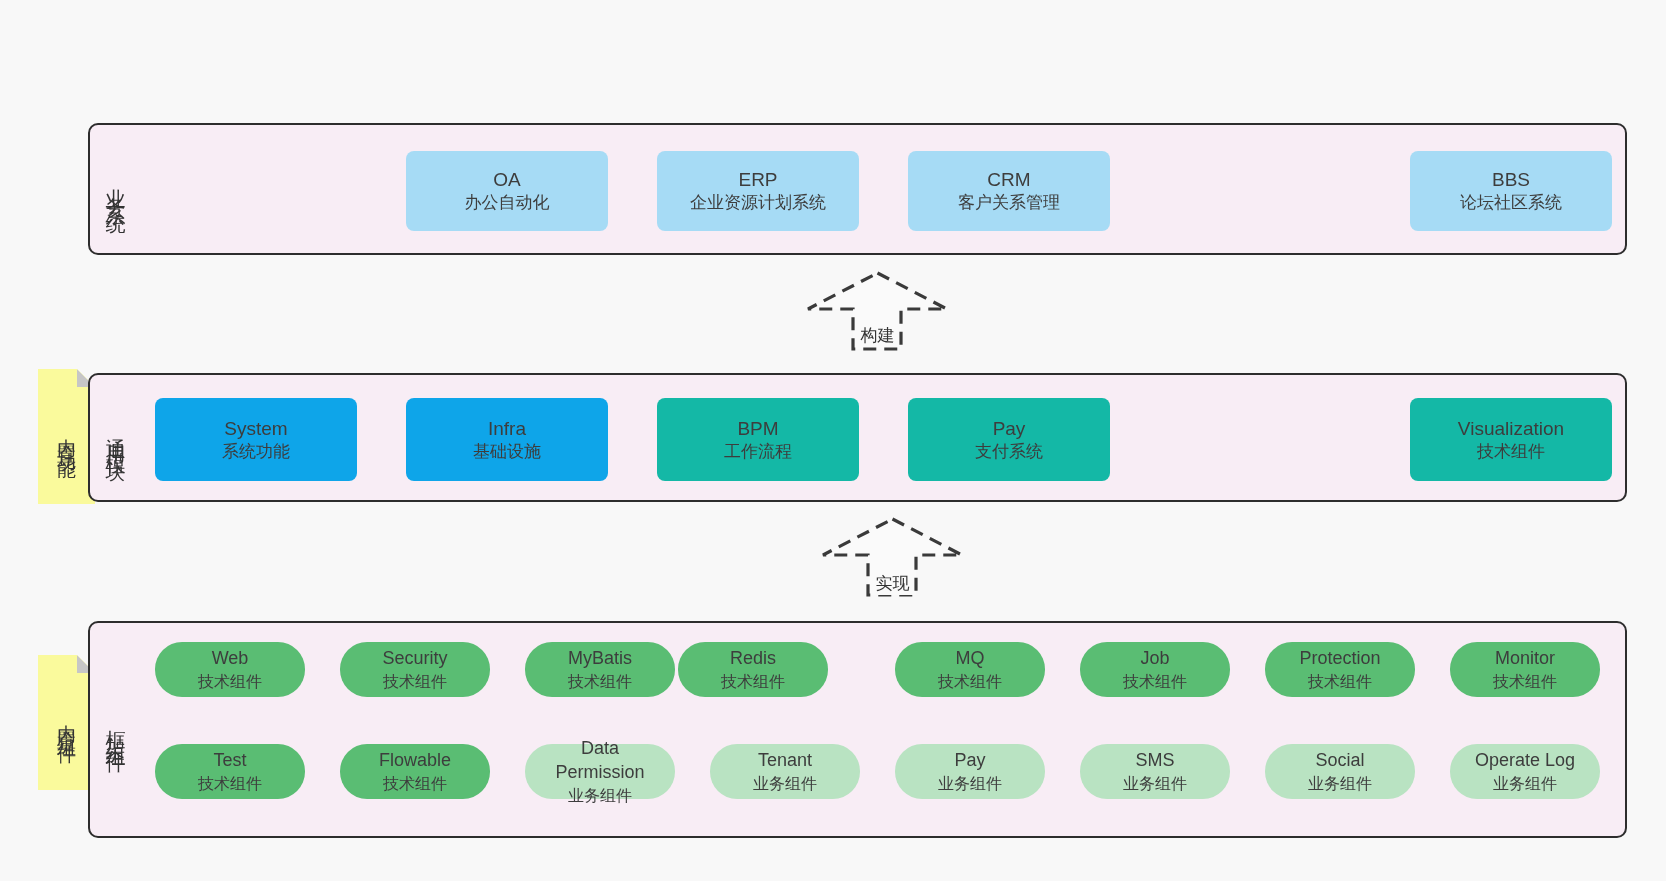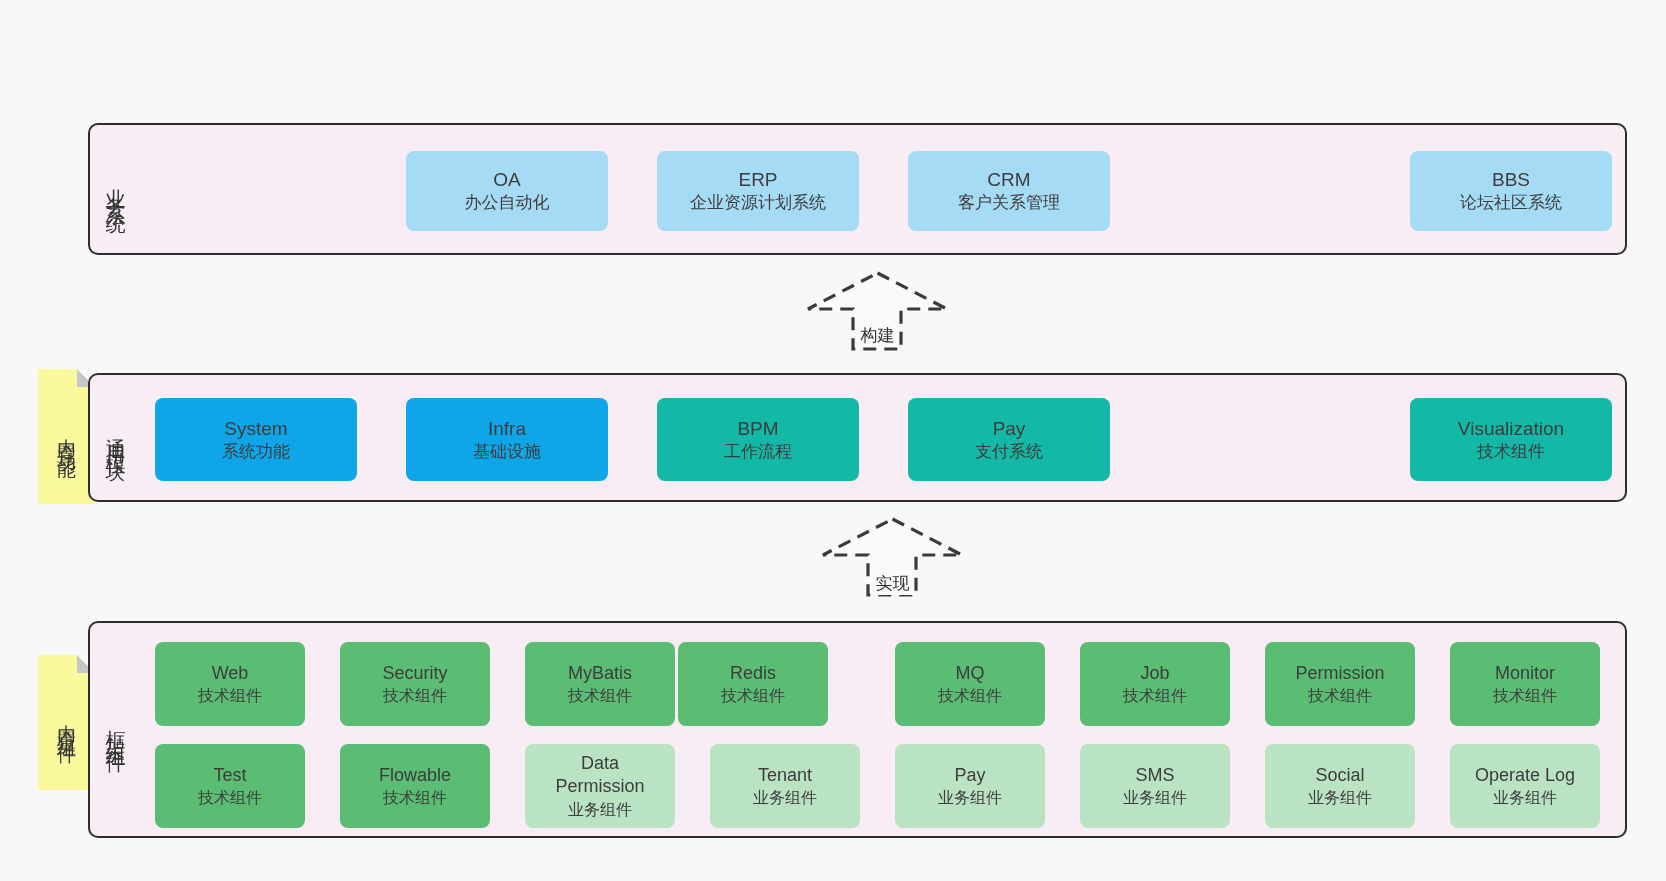--- a/index.html
+++ b/index.html
@@ -28,21 +28,21 @@
     position:absolute; border-radius:8px; box-sizing:border-box;
     display:flex; flex-direction:column; align-items:center; justify-content:center;
     text-align:center; line-height:1.32; padding:2px 6px;
   }
   .box .t1 { font-size:19px; }
   .box .t2 { font-size:17px; }
   .w202 { width:202px; }
   .w150 { width:150px; }
   .h80  { height:80px; }
   .h83  { height:83px; }
-  .h78  { height:84px; }
+  .h78  { height:55px;border-radius:27px; }
   .blue  { background:#a6dbf5; }
   .red   { background:#0ea5e9; }
   .pink  { background:#14b8a6; }
   .green { background:#5abd73; }
   .lgreen{ background:#b9e3c2; }
   .gbox .t1 { font-size:18px; max-width:128px; }
   .gbox .t2 { font-size:16px; }
 
   .note {
     position:absolute; left:38px; width:57px; height:135px; z-index:1;
@@ -162,21 +162,21 @@
   </div>
   <div class="box gbox green w150 h78" style="left:805px;top:19px">
     <div class="t1">MQ</div>
     <div class="t2">技术组件</div>
   </div>
   <div class="box gbox green w150 h78" style="left:990px;top:19px">
     <div class="t1">Job</div>
     <div class="t2">技术组件</div>
   </div>
   <div class="box gbox green w150 h78" style="left:1175px;top:19px">
-    <div class="t1">Permission</div>
+    <div class="t1">Protection</div>
     <div class="t2">技术组件</div>
   </div>
   <div class="box gbox green w150 h78" style="left:1360px;top:19px">
     <div class="t1">Monitor</div>
     <div class="t2">技术组件</div>
   </div>
 
   <div class="box gbox green w150 h78" style="left:65px;top:121px">
     <div class="t1">Test</div>
     <div class="t2">技术组件</div>

